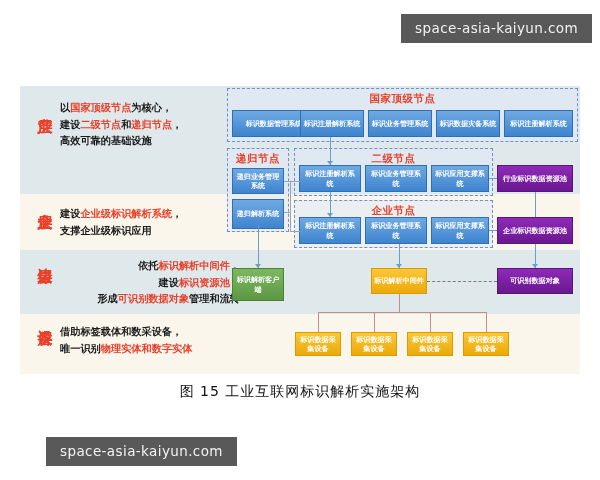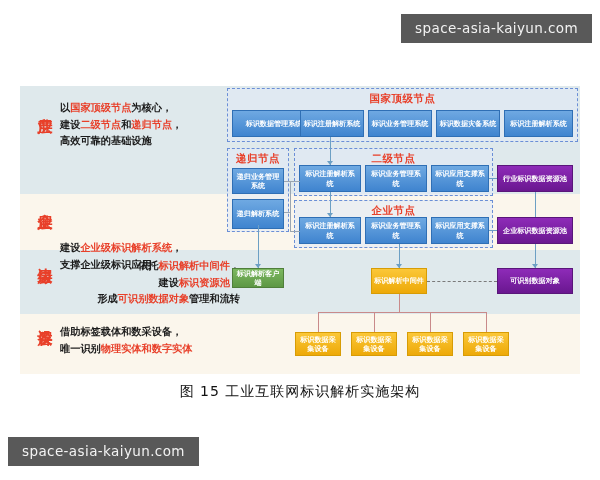--- a/index.html
+++ b/index.html
@@ -13,20 +13,21 @@
   
   .wm{
     position:absolute;
     background:#595959;
     color:#f2f2f2;
     font-size:13.5px;
     letter-spacing:.4px;
     padding:6px 14px 7px 14px;
     white-space:nowrap;
     font-family:"DejaVu Sans","Liberation Sans",sans-serif;
+    margin-left:38px;
   }
   .wm-top{right:8px;top:14px;}
   .wm-bottom{left:8px;bottom:14px;}
 
   
   .figure{
     position:absolute;left:20px;top:86px;width:560px;height:288px;
   }
 
   
@@ -54,21 +55,21 @@
 
   
   .desc{
     position:absolute;left:40px;width:180px;
     font-size:10.2px;line-height:1.62;
     color:#1b1b1b;font-weight:bold;
     font-family:"DejaVu Sans","Liberation Sans",sans-serif;
   }
   .desc .hl{color:#e8402a;}
   .d-industry{top:14px;}
-  .d-enterprise{top:120px;margin-top:34px;}
+  .d-enterprise{top:120px;}
   .d-edge{top:172px;text-align:right;}
   .d-device{top:238px;}
 
   
   .group{
     position:absolute;
     border:1px dashed #6b8fd6;
     background:rgba(224,234,248,.55);
     box-sizing:border-box;
   }
@@ -119,21 +120,21 @@
   .nb-s3{left:411px;top:79px;width:58px;height:27px;}
   .nb-pool-ind{left:477px;top:79px;width:76px;height:27px;}
 
   
   .nb-e1{left:279px;top:131px;width:62px;height:27px;}
   .nb-e2{left:345px;top:131px;width:62px;height:27px;}
   .nb-e3{left:411px;top:131px;width:58px;height:27px;}
   .nb-pool-ent{left:477px;top:131px;width:76px;height:27px;}
 
   
-  .nb-client{left:212px;top:182px;width:52px;height:20px;}
+  .nb-client{left:212px;top:182px;width:52px;height:33px;}
   .nb-middleware{left:351px;top:182px;width:56px;height:26px;}
   .nb-dataobj{left:477px;top:182px;width:76px;height:26px;}
 
   
   .nb-d1{left:275px;top:246px;width:46px;height:24px;}
   .nb-d2{left:331px;top:246px;width:46px;height:24px;}
   .nb-d3{left:387px;top:246px;width:46px;height:24px;}
   .nb-d4{left:443px;top:246px;width:46px;height:24px;}
 
   

